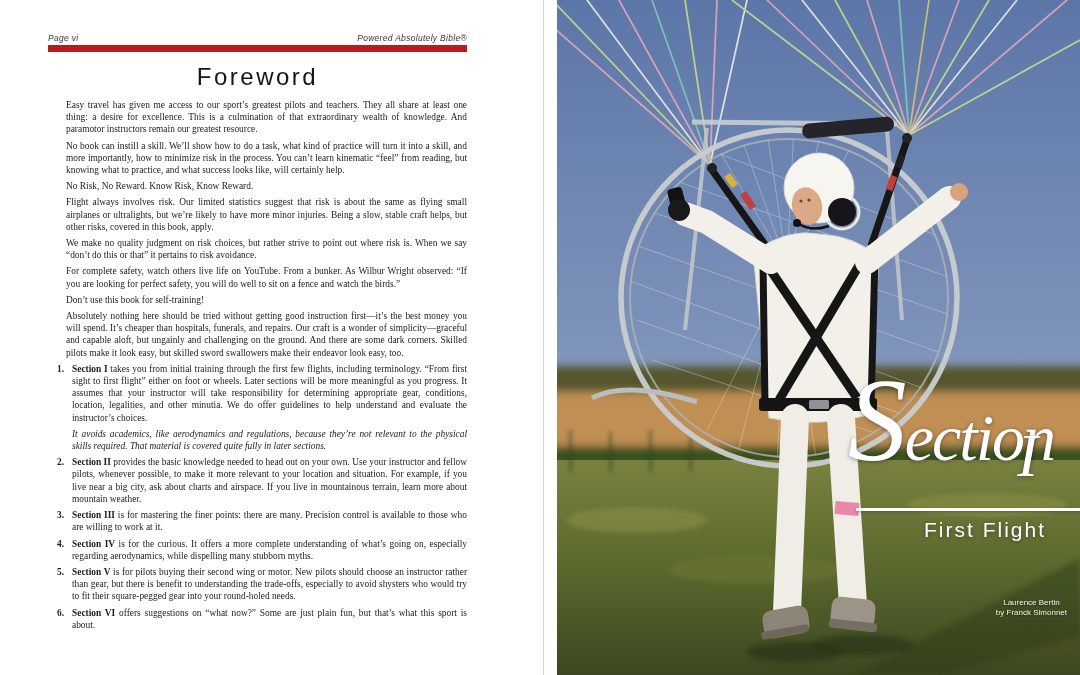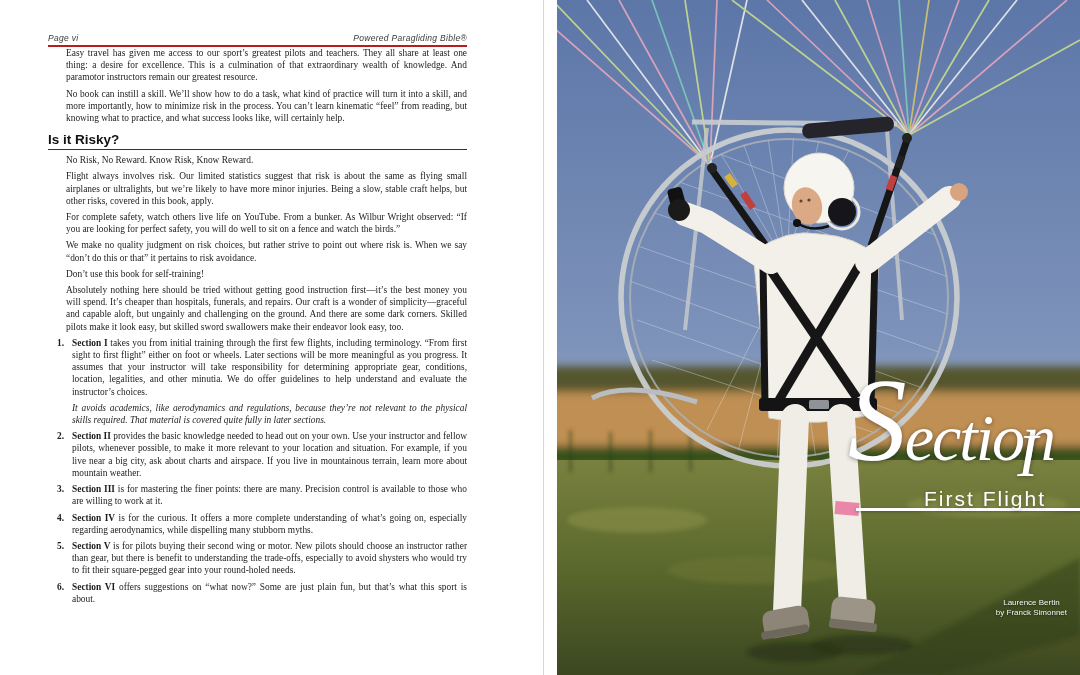--- a/index.html
+++ b/index.html
@@ -5,21 +5,21 @@
   html,body{margin:0;padding:0;}
   body{width:1080px;height:675px;background:#ffffff;overflow:hidden;position:relative;
        font-family:"Liberation Serif",serif;color:#1c1c1c;}
   .canvas{position:absolute;inset:0;}
 
   
   .left-page{position:absolute;left:0;top:0;width:543px;height:675px;background:#fff;}
   .col{position:absolute;left:48px;top:33px;width:419px;height:630px;overflow:hidden;}
   .pg-header{display:flex;justify-content:space-between;align-items:flex-end;
              font-family:"Liberation Sans",sans-serif;font-style:italic;font-size:8.5px;
-             color:#3a3a3a;border-bottom:2px solid #b91c1c;padding-bottom:2px;letter-spacing:.3px;}
+             color:#3a3a3a;border-bottom:7px solid #b91c1c;padding-bottom:2px;letter-spacing:.3px;}
   h1.fw-title{font-family:"Liberation Sans",sans-serif;font-weight:300;font-size:24px;
               letter-spacing:2.5px;text-align:center;margin:11px 0 8px 0;color:#151515;}
   .body-p{font-size:9.4px;line-height:12.2px;text-align:justify;margin:0 0 4px 18px;}
   .seg-b{font-weight:bold;}
   .seg-i{}
   h2.sec-h{font-family:"Liberation Sans",sans-serif;font-size:13.5px;font-weight:bold;
            color:#111;margin:8px 0 4px 0;padding-bottom:2px;border-bottom:1.4px solid #333;}
   .list-item{display:flex;margin:0 0 4px 0;}
   .list-item .num{font-weight:bold;font-size:9.4px;line-height:12.2px;width:15px;
                   margin-left:9px;flex:none;}
@@ -34,47 +34,47 @@
   .photo-svg{position:absolute;left:0;top:0;}
   .overlay{position:absolute;color:#fff;text-shadow:0 1px 4px rgba(20,25,40,.45);}
   .sec-word{top:362px;right:26px;font-family:"Liberation Serif",serif;font-style:italic;
             display:flex;align-items:baseline;letter-spacing:-2px;}
   .sec-word .big-s{font-size:118px;line-height:1;}
   .sec-word .rest{font-size:66px;line-height:1;}
   .sec-num{top:424px;right:42px;font-family:"Liberation Serif",serif;font-style:italic;
            font-size:62px;line-height:1;}
   .sec-line{top:508px;right:0;width:224px;height:2.5px;background:#fff;position:absolute;
             box-shadow:0 1px 3px rgba(20,25,40,.35);}
-  .sec-sub{top:487px;right:34px;font-family:"Liberation Sans",sans-serif;font-weight:300;
+  .sec-sub{top:518px;right:34px;font-family:"Liberation Sans",sans-serif;font-weight:300;
            font-size:21px;letter-spacing:2px;}
   .credit{top:598px;right:13px;font-family:"Liberation Sans",sans-serif;font-size:8px;
           line-height:9.5px;text-align:center;color:#f3f3f3;text-shadow:0 1px 2px rgba(0,0,0,.5);}
 </style>
 </head>
 <body>
 
 <div class="canvas">
 
   <div class="left-page">
     <div class="col">
 
       <div class="pg-header">
         <span>Page vi</span>
-        <span>Powered Paragliding Bible®</span>
-      </div>
-
+        <span>Powered Absolutely Bible®</span>
+      </div>
+
+      <h1 class="fw-title">Foreword</h1>
 
       <p class="body-p"><span>Easy travel has given me access to our sport’s greatest pilots and teachers. They all share at least one thing: a desire for excellence. This is a culmination of that extraordinary wealth of knowledge. And paramotor instructors remain our greatest resource.</span></p>
       <p class="body-p"><span>No book can instill a skill. We’ll show how to do a task, what kind of </span><span class="seg-i">practice</span><span> will turn it into a skill, and more importantly, how to minimize risk in the process. You can’t learn kinematic “feel” from reading, but knowing what to practice, and what success looks like, will certainly help.</span></p>
 
-      <h2 class="sec-h">Is it Risky?</h2>
       <p class="body-p"><span>No Risk, No Reward. Know Risk, Know Reward.</span></p>
       <p class="body-p"><span>Flight always involves risk. Our limited statistics suggest that risk is about the same as flying small airplanes or ultralights, but we’re likely to have more minor injuries. Being a slow, stable craft helps, but other risks, covered in this book, apply.</span></p>
+      <p class="body-p"><span>We make no quality judgment on risk choices, but rather strive to point out where risk is. When we say “don’t do this or that” it pertains to risk avoidance.</span></p>
       <p class="body-p"><span>For complete safety, watch others live life on YouTube. From a bunker. As Wilbur Wright observed: “If you are looking for perfect safety, you will do well to sit on a fence and watch the birds.”</span></p>
-      <p class="body-p"><span>We make no quality judgment on risk choices, but rather strive to point out where risk is. When we say “don’t do this or that” it pertains to risk avoidance.</span></p>
 
       <p class="body-p"><span>Don’t use this book for self-training!</span></p>
       <p class="body-p"><span>Absolutely nothing here should be tried without getting good instruction first—it’s the best money you will spend. It’s cheaper than hospitals, funerals, and repairs. Our craft is a wonder of simplicity—graceful and capable aloft, but ungainly and challenging on the ground. And there are some dark corners. Skilled pilots make it look easy, but skilled sword swallowers make </span><span class="seg-i">their</span><span> endeavor look easy, too.</span></p>
 
       <div class="list-item">
         <span class="num">1.</span>
         <span class="li-text"><span class="seg-b">Section I</span><span> takes you from initial training through the first few flights, including terminology. “From first sight to first flight” either on foot or wheels. Later sections will be more meaningful as you progress. It assumes that your instructor will take responsibility for determining appropriate gear, conditions, location, legalities, and other minutia. We do offer guidelines to help understand and evaluate the instructor’s choices.</span></span>
       </div>
       <p class="body-p li-extra"><span>It avoids academics, like aerodynamics and regulations, because they’re not relevant to the physical skills required. That material is covered quite fully in later sections.</span></p>
       <div class="list-item">

